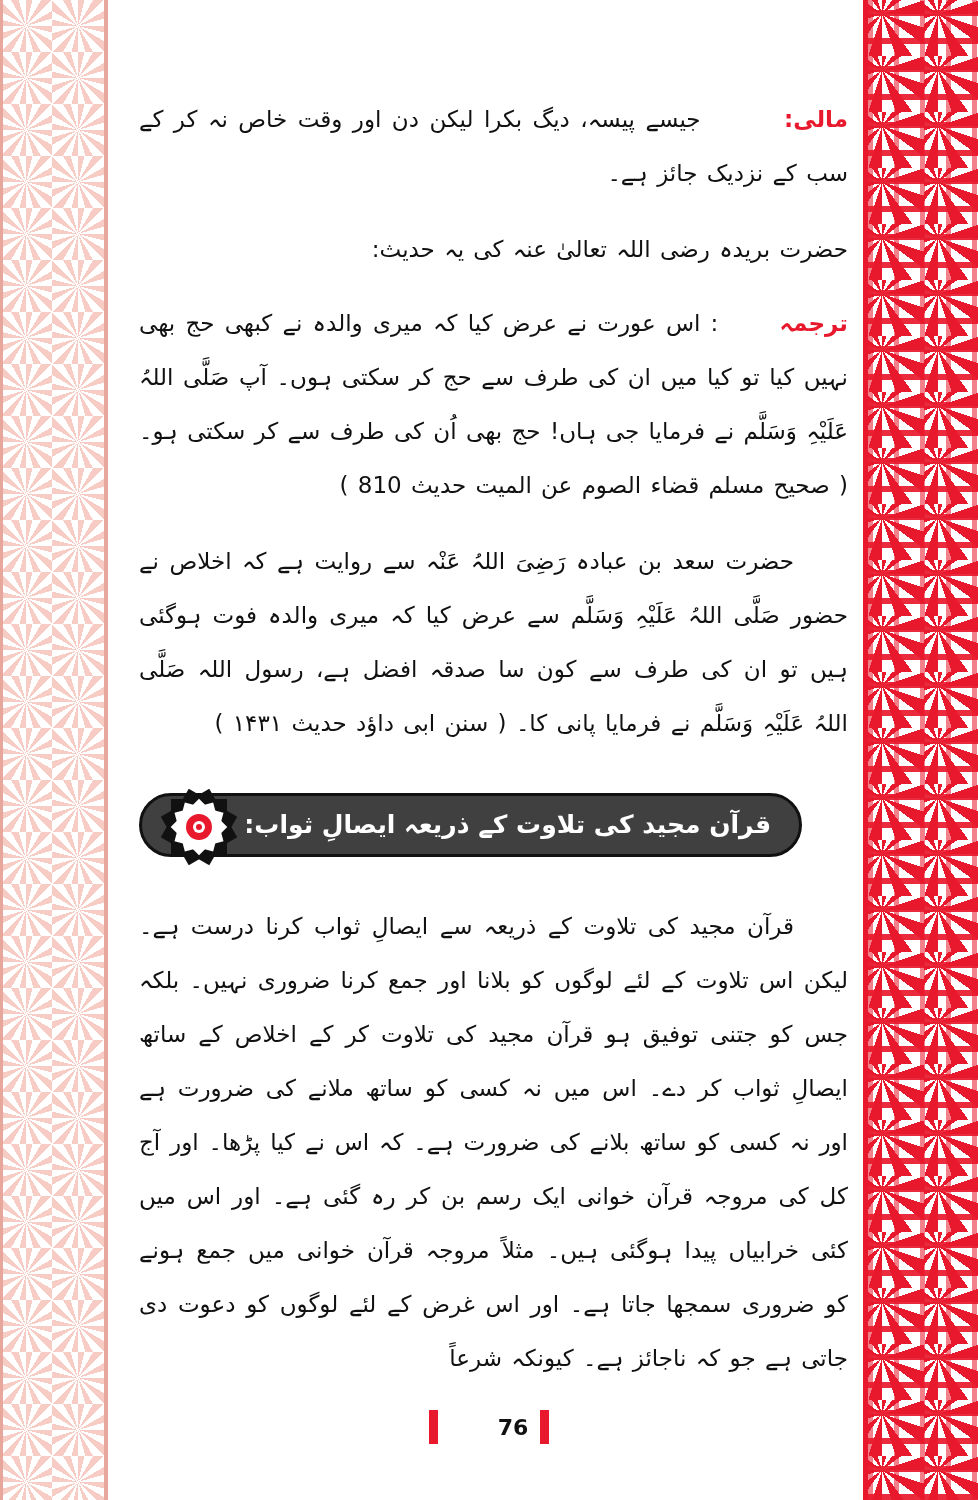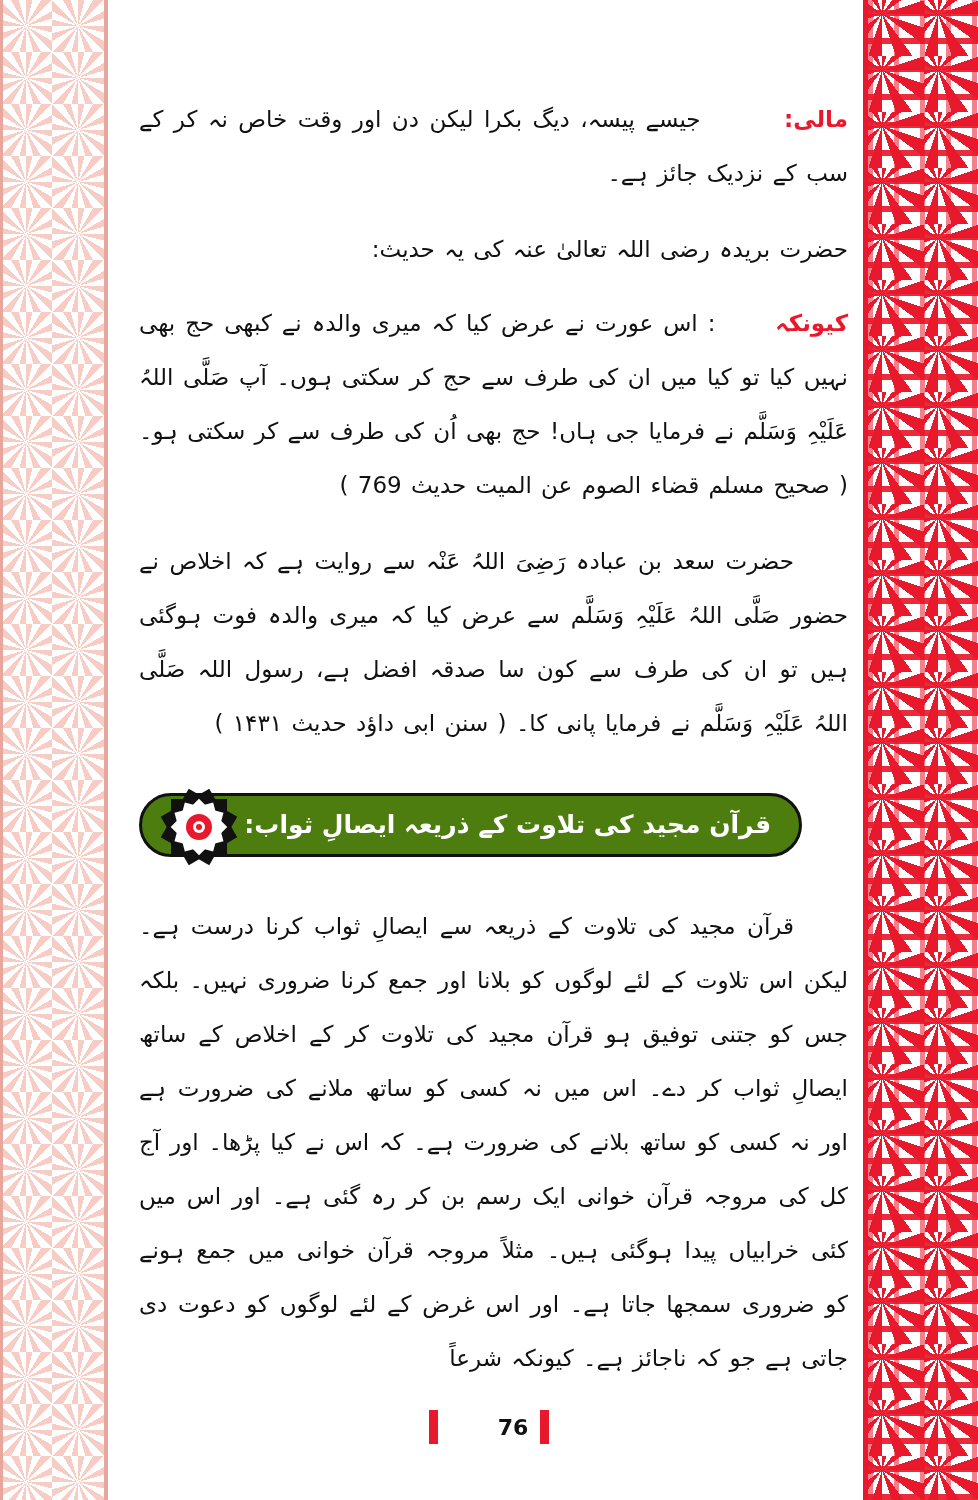--- a/index.html
+++ b/index.html
@@ -139,21 +139,21 @@
     position: relative;
     margin: 34px 0 30px 0;
     height: 84px;
   }
   .heading-bar {
     position: absolute;
     top: 8px;
     left: 0;
     right: 46px;
     height: 64px;
-    background: #4d7c0f;
+    background: #404040;
     border: 3px solid #111111;
     border-radius: 34px 34px 34px 34px;
     box-sizing: border-box;
     display: flex;
     align-items: center;
     justify-content: flex-start;
     padding: 0 28px 0 78px;
   }
   .heading-text {
     color: #ffffff;
@@ -217,25 +217,25 @@
 
     <p class="urdu para">
       <span class="label-red">مالی:</span>
       &nbsp;&nbsp;&nbsp;&nbsp;&nbsp;&nbsp;
       <span>جیسے پیسہ، دیگ بکرا لیکن دن اور وقت خاص نہ کر کے سب کے نزدیک جائز ہے۔</span>
     </p>
 
     <p class="urdu hadith-line">حضرت بریدہ رضی اللہ تعالیٰ عنہ کی یہ حدیث:</p>
 
     <p class="urdu para">
-      <span class="label-red">کیونکہ</span>
+      <span class="label-red">ترجمہ</span>
       &nbsp;&nbsp;&nbsp;&nbsp;
       <span>:</span>
       <span>اس عورت نے عرض کیا کہ میری والدہ نے کبھی حج بھی نہیں کیا تو کیا میں ان کی طرف سے حج کر سکتی ہوں۔ آپ صَلَّی اللہُ عَلَیْہِ وَسَلَّم نے فرمایا جی ہاں! حج بھی اُن کی طرف سے کر سکتی ہو۔</span>
-      <span class="ref">( صحیح مسلم قضاء الصوم عن المیت حدیث 769 )</span>
+      <span class="ref">( صحیح مسلم قضاء الصوم عن المیت حدیث 810 )</span>
     </p>
 
     <p class="urdu para indent-first">
       <span>حضرت سعد بن عبادہ رَضِیَ اللہُ عَنْہ سے روایت ہے کہ اخلاص نے حضور صَلَّی اللہُ عَلَیْہِ وَسَلَّم سے عرض کیا کہ میری والدہ فوت ہوگئی ہیں تو ان کی طرف سے کون سا صدقہ افضل ہے، رسول اللہ صَلَّی اللہُ عَلَیْہِ وَسَلَّم نے فرمایا پانی کا۔</span>
       <span class="ref">( سنن ابی داؤد حدیث ۱۴۳۱ )</span>
     </p>
 
     <div class="heading-wrap">
       <div class="heading-bar">
         <span class="heading-text">قرآن مجید کی تلاوت کے ذریعہ ایصالِ ثواب:</span>

